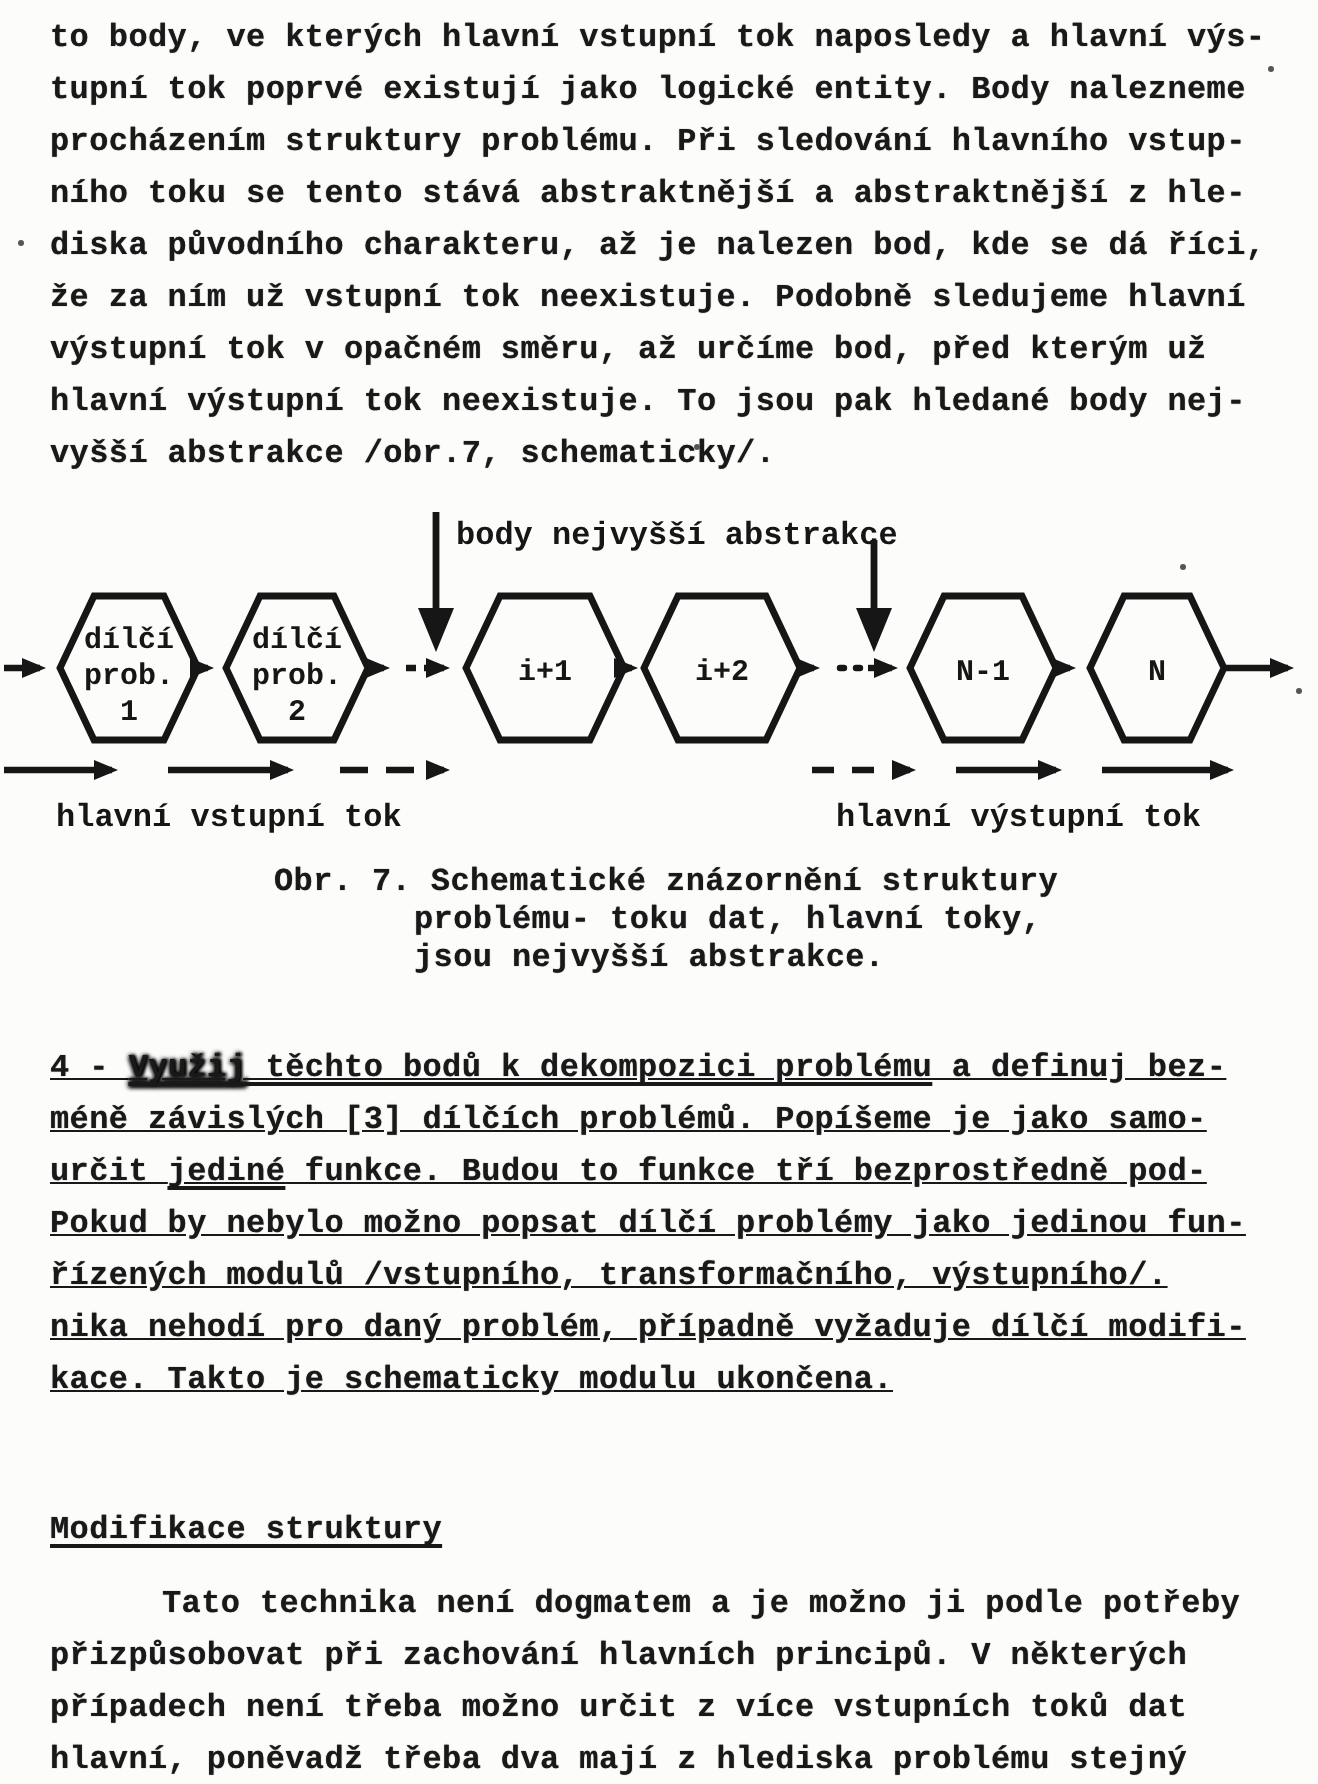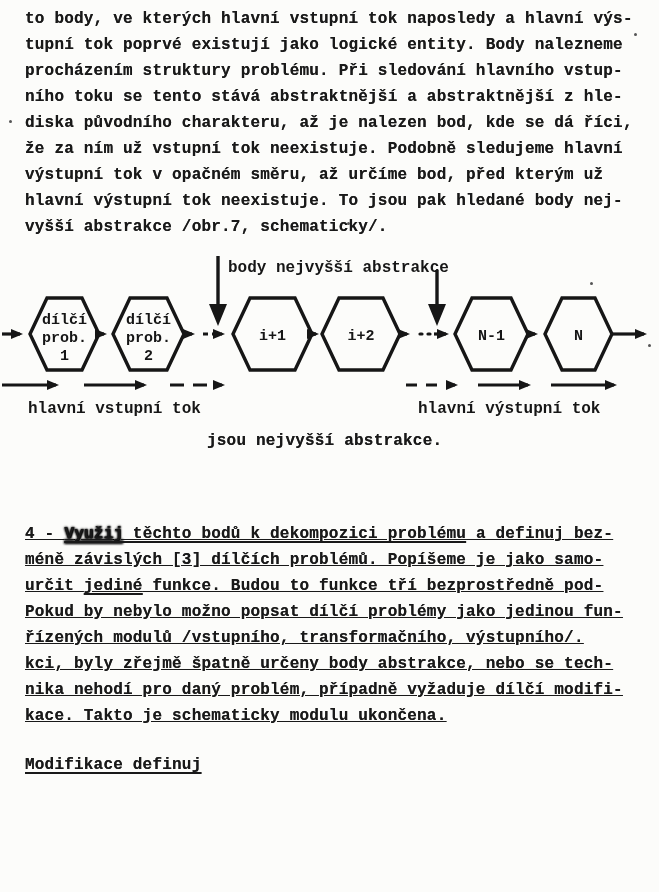--- a/index.html
+++ b/index.html
@@ -121,35 +121,40 @@
       <line x1="406" y1="135" x2="455" y2="135" stroke-dasharray="11 9" marker-end="url(#ah)"></line>
       <line x1="478" y1="135" x2="528" y2="135" marker-end="url(#ah)"></line>
       <line x1="551" y1="135" x2="614" y2="135" marker-end="url(#ah)"></line>
     </g>
 
     <text x="28" y="163" font-size="16">hlavní vstupní tok</text>
     <text x="418" y="163" font-size="16">hlavní výstupní tok</text>
   </svg>
 
   <div class="caption">
+    <div>Obr. 7. Schematické znázornění struktury</div>
+    <div class="cline2">problému- toku dat, hlavní toky,</div>
     <div class="cline2">jsou nejvyšší abstrakce.</div>
   </div>
 
   <div class="tw" style="position:absolute; top:521px; left:25px; width:620px;text-decoration:underline;">
     <div class="tline"><span>4 - </span><span class="ul"><span class="smudge">Využij</span><span> těchto bodů k dekompozici problému</span></span><span> a definuj bez-</span></div>
     <div class="tline">méně závislých [3] dílčích problémů. Popíšeme je jako samo-</div>
     <div class="tline"><span>určit </span><span class="ul">jediné</span><span> funkce. Budou to funkce tří bezprostředně pod-</span></div>
     <div class="tline">Pokud by nebylo možno popsat dílčí problémy jako jedinou fun-</div>
     <div class="tline">řízených modulů /vstupního, transformačního, výstupního/.</div>
-    <div class="tline">kci, byly zřejmě špatně určeny body abstrakce, nebo se tech-</div>
     <div class="tline">nika nehodí pro daný problém, případně vyžaduje dílčí modifi-</div>
     <div class="tline">kace. Takto je schematicky modulu ukončena.</div>
   </div>
 
-  <div class="heading ul">Modifikace definuj</div>
+  <div class="heading ul">Modifikace struktury</div>
 
+  <div class="para tw" style="top:789px; left:25px; width:615px; text-indent:56px;">Tato technika není dogmatem a je možno ji podle potřeby
+přizpůsobovat při zachování hlavních principů. V některých
+případech není třeba možno určit z více vstupních toků dat
+hlavní, poněvadž třeba dva mají z hlediska problému stejný</div>
 
   <div class="speck" style="top:33px; left:634px; width:3px; height:3px;"></div>
   <div class="speck" style="top:120px; left:9px; width:3px; height:3px;"></div>
   <div class="speck" style="top:222px; left:347px; width:3px; height:3px;"></div>
   <div class="speck" style="top:344px; left:648px; width:3px; height:3px;"></div>
   <div class="speck" style="top:282px; left:590px; width:3px; height:3px;"></div>
 </div>
 
 </body></html>

